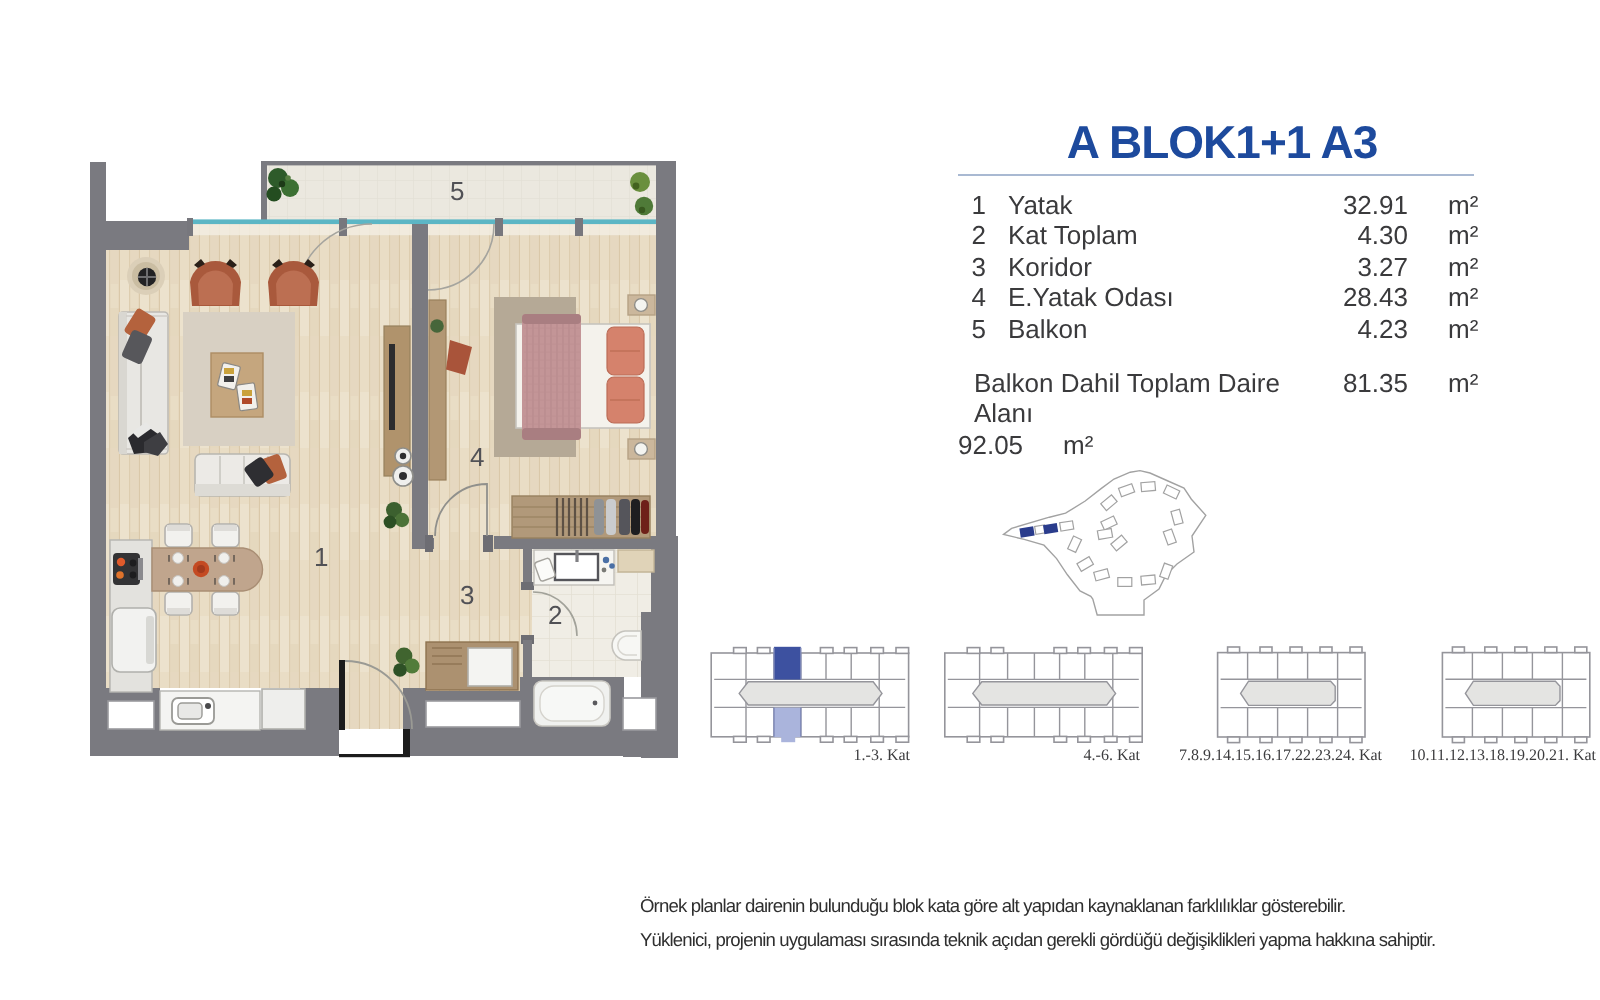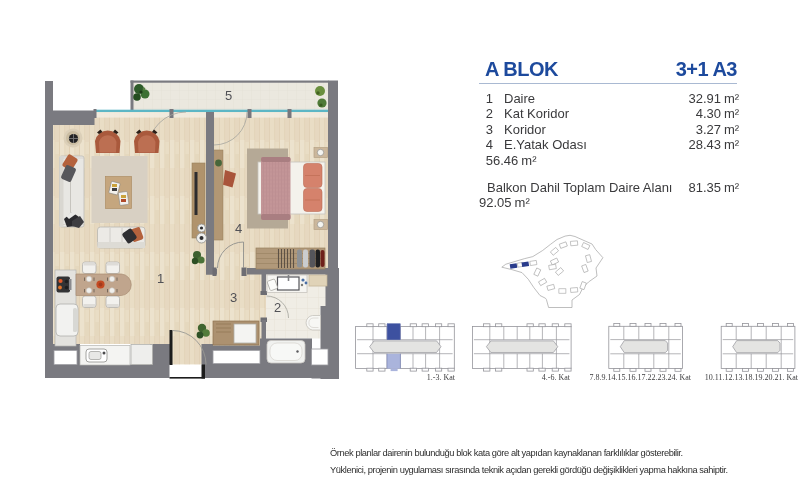--- a/index.html
+++ b/index.html
@@ -1,25 +1,25 @@
 <!DOCTYPE html>
 <html><head>
 <meta charset="utf-8">
 <style>
   html,body{margin:0;padding:0;}
   body{width:800px;height:500px;background:#ffffff;font-family:"Liberation Sans",sans-serif;position:relative;overflow:hidden;}
   .abs{position:absolute;}
   #panel{left:479px;top:55px;width:258px;}
-  #title{display:flex;justify-content:space-between;align-items:baseline;color:#1d4a9d;font-size:20px;font-weight:bold;letter-spacing:-0.5px;padding:3px 0 2px 6px;border-bottom:1px solid #a9b9d2;}
+  #title{display:flex;justify-content:center;align-items:baseline;color:#1d4a9d;font-size:23px;font-weight:bold;letter-spacing:-0.5px;padding:3px 0 2px 6px;border-bottom:1px solid #a9b9d2;}
   .row{display:flex;font-size:13px;color:#3a3a3c;line-height:15.4px;}
   .num{width:14px;text-align:right;}
   .nm{flex:1;margin-left:11px;}
   .val{text-align:right;}
-  .m2{width:13px;margin-left:3px;}
-  #disc{left:330px;top:445px;font-size:9.3px;letter-spacing:-0.42px;line-height:17px;color:#2f2f2f;white-space:nowrap;}
+  .m2{width:13px;margin-left:20px;}
+  #disc{left:320px;top:445px;font-size:9.3px;letter-spacing:-0.42px;line-height:17px;color:#2f2f2f;white-space:nowrap;}
 </style>
 </head>
 <body>
 
 <svg class="abs" style="left:0;top:0" width="800" height="500" viewBox="0 0 800 500">
 <defs>
   <pattern id="wood" width="10" height="56" patternUnits="userSpaceOnUse">
     <rect width="10" height="56" fill="#e9ddc5"></rect>
     <rect x="4.5" width="0.6" height="56" fill="#ddcdaf"></rect>
     <rect x="9.4" width="0.6" height="56" fill="#dac8a9"></rect>
@@ -470,51 +470,52 @@
 <text x="570" y="380" text-anchor="end">4.-6. Kat</text>
 <text x="691" y="380" text-anchor="end">7.8.9.14.15.16.17.22.23.24. Kat</text>
 <text x="798" y="380" text-anchor="end">10.11.12.13.18.19.20.21. Kat</text>
 </g>
 </svg>
 
 <div id="panel" class="abs">
 
   <div id="title">
       <span>A BLOK</span>
-      <span>3+1 A3</span>
+      <span>1+1 A3</span>
     </div>
   <div style="height:7px"></div>
 
   <div class="row">
       <span class="num">1</span>
-      <span class="nm">Daire</span>
+      <span class="nm">Yatak</span>
       <span class="val">32.91</span>
       <span class="m2">m²</span>
     </div>
   <div class="row">
       <span class="num">2</span>
-      <span class="nm">Kat Koridor</span>
+      <span class="nm">Kat Toplam</span>
       <span class="val">4.30</span>
       <span class="m2">m²</span>
     </div>
   <div class="row">
       <span class="num">3</span>
       <span class="nm">Koridor</span>
       <span class="val">3.27</span>
       <span class="m2">m²</span>
     </div>
   <div class="row">
       <span class="num">4</span>
       <span class="nm">E.Yatak Odası</span>
       <span class="val">28.43</span>
       <span class="m2">m²</span>
     </div>
   <div class="row">
       <span class="num">5</span>
-      <span class="val">6.46</span>
+      <span class="nm">Balkon</span>
+      <span class="val">4.23</span>
       <span class="m2">m²</span>
     </div>
   <div style="height:12px"></div>
 
   <div class="row">
       <span class="nm" style="margin-left:8px">Balkon Dahil Toplam Daire Alanı</span>
       <span class="val">81.35</span>
       <span class="m2">m²</span>
     </div>
   <div class="row">

